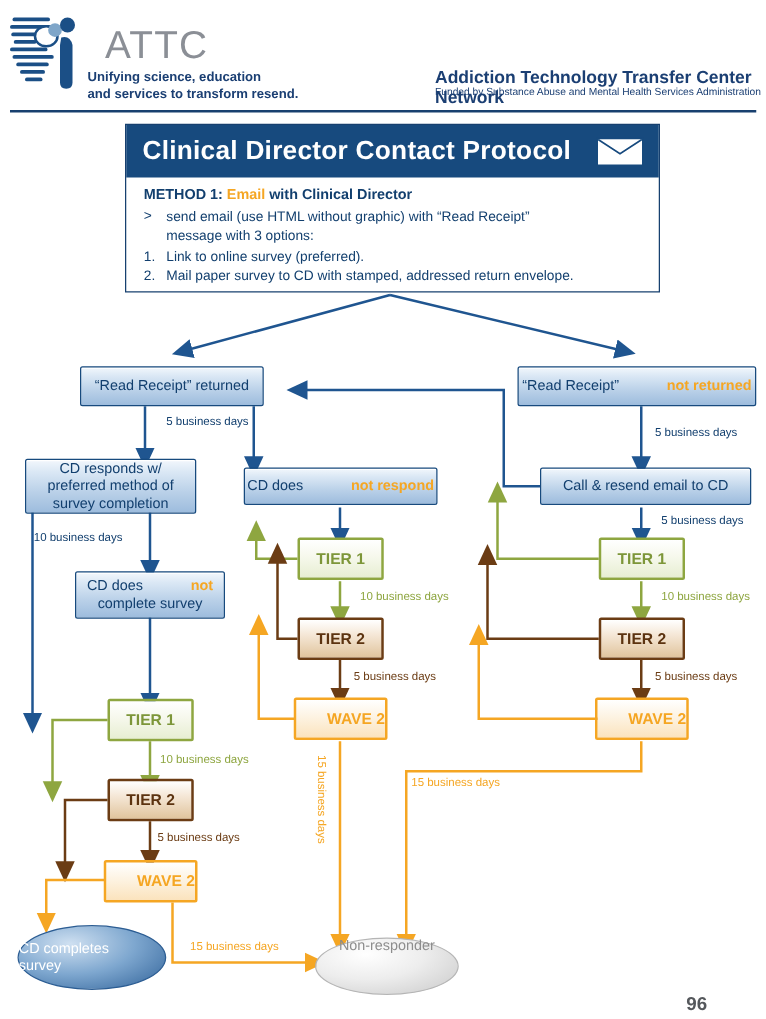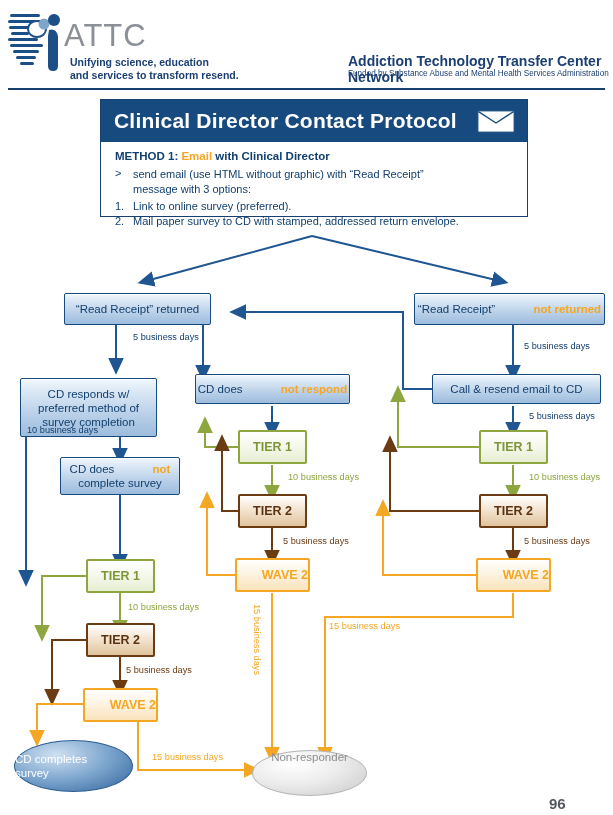--- a/index.html
+++ b/index.html
@@ -3,30 +3,30 @@
 <meta charset="utf-8">
 <style>
   html,body{margin:0;padding:0;background:#ffffff;}
   body{width:613px;height:815px;position:relative;
        font-family:"Liberation Sans","DejaVu Sans",sans-serif;
        -webkit-font-smoothing:antialiased;overflow:hidden;}
 
   
   #header{position:absolute;left:0;top:0;width:613px;height:92px;}
   #logo-mark{position:absolute;left:8px;top:8px;width:58px;height:64px;}
-  #brand-name{position:absolute;left:64px;top:18px;font-size:31px;letter-spacing:1px;
+  #brand-name{position:absolute;left:84px;top:18px;font-size:31px;letter-spacing:1px;
       color:#8b8f96;font-weight:400;}
   #brand-tag{position:absolute;left:70px;top:56px;font-size:10.5px;line-height:13px;
       color:#1b3f73;font-weight:600;}
   #net-name{position:absolute;left:348px;top:53px;font-size:14px;color:#1b3f73;font-weight:600;}
   #net-fund{position:absolute;left:348px;top:69px;font-size:8.2px;color:#1b3f73;}
   #hrule{position:absolute;left:8px;top:88px;width:597px;height:2px;background:#18406f;}
 
   
-  #panel{position:absolute;left:100px;top:99px;width:428px;height:118px;
+  #panel{position:absolute;left:100px;top:99px;width:428px;height:135px;
       border:1px solid #17406f;box-sizing:border-box;background:#fff;}
   #panel-title{position:absolute;left:0;top:0;width:100%;height:42px;background:#174a7e;
       box-sizing:border-box;}
   #panel-title-text{position:absolute;left:13px;top:9px;font-size:21px;font-weight:bold;
       color:#ffffff;letter-spacing:.2px;}
   #envelope-icon{position:absolute;right:12px;top:10px;width:38px;height:23px;}
   #method-line{position:absolute;left:14px;top:50px;font-size:11.5px;font-weight:bold;color:#123f6e;}
   .m-orange{color:#f5a623;}
   #bullet-gt{position:absolute;left:14px;top:67px;font-size:11px;color:#123f6e;}
   #bullet-text{position:absolute;left:32px;top:67px;font-size:11px;line-height:15px;color:#123f6e;}
@@ -201,21 +201,21 @@
 </div>
 
 <div class="node blue" style="left:64px;top:293px;width:147px;height:32px;">
   <span>“Read Receipt” returned</span>
 </div>
 
 <div class="node blue" style="left:414px;top:293px;width:191px;height:32px;">
   <span><span>“Read Receipt” </span><b>not returned</b></span>
 </div>
 
-<div class="node blue" style="left:20px;top:378px;width:137px;height:59px;flex-direction:column;align-items:center;">
+<div class="node blue" style="left:20px;top:367px;width:137px;height:44px;flex-direction:column;align-items:center;">
   <span>CD responds w/</span>
   <span>preferred method of</span>
   <span>survey completion</span>
 </div>
 
 <div class="node blue" style="left:195px;top:374px;width:155px;height:30px;">
   <span><span>CD does </span><b>not respond</b></span>
 </div>
 
 <div class="node blue" style="left:432px;top:374px;width:169px;height:30px;">

